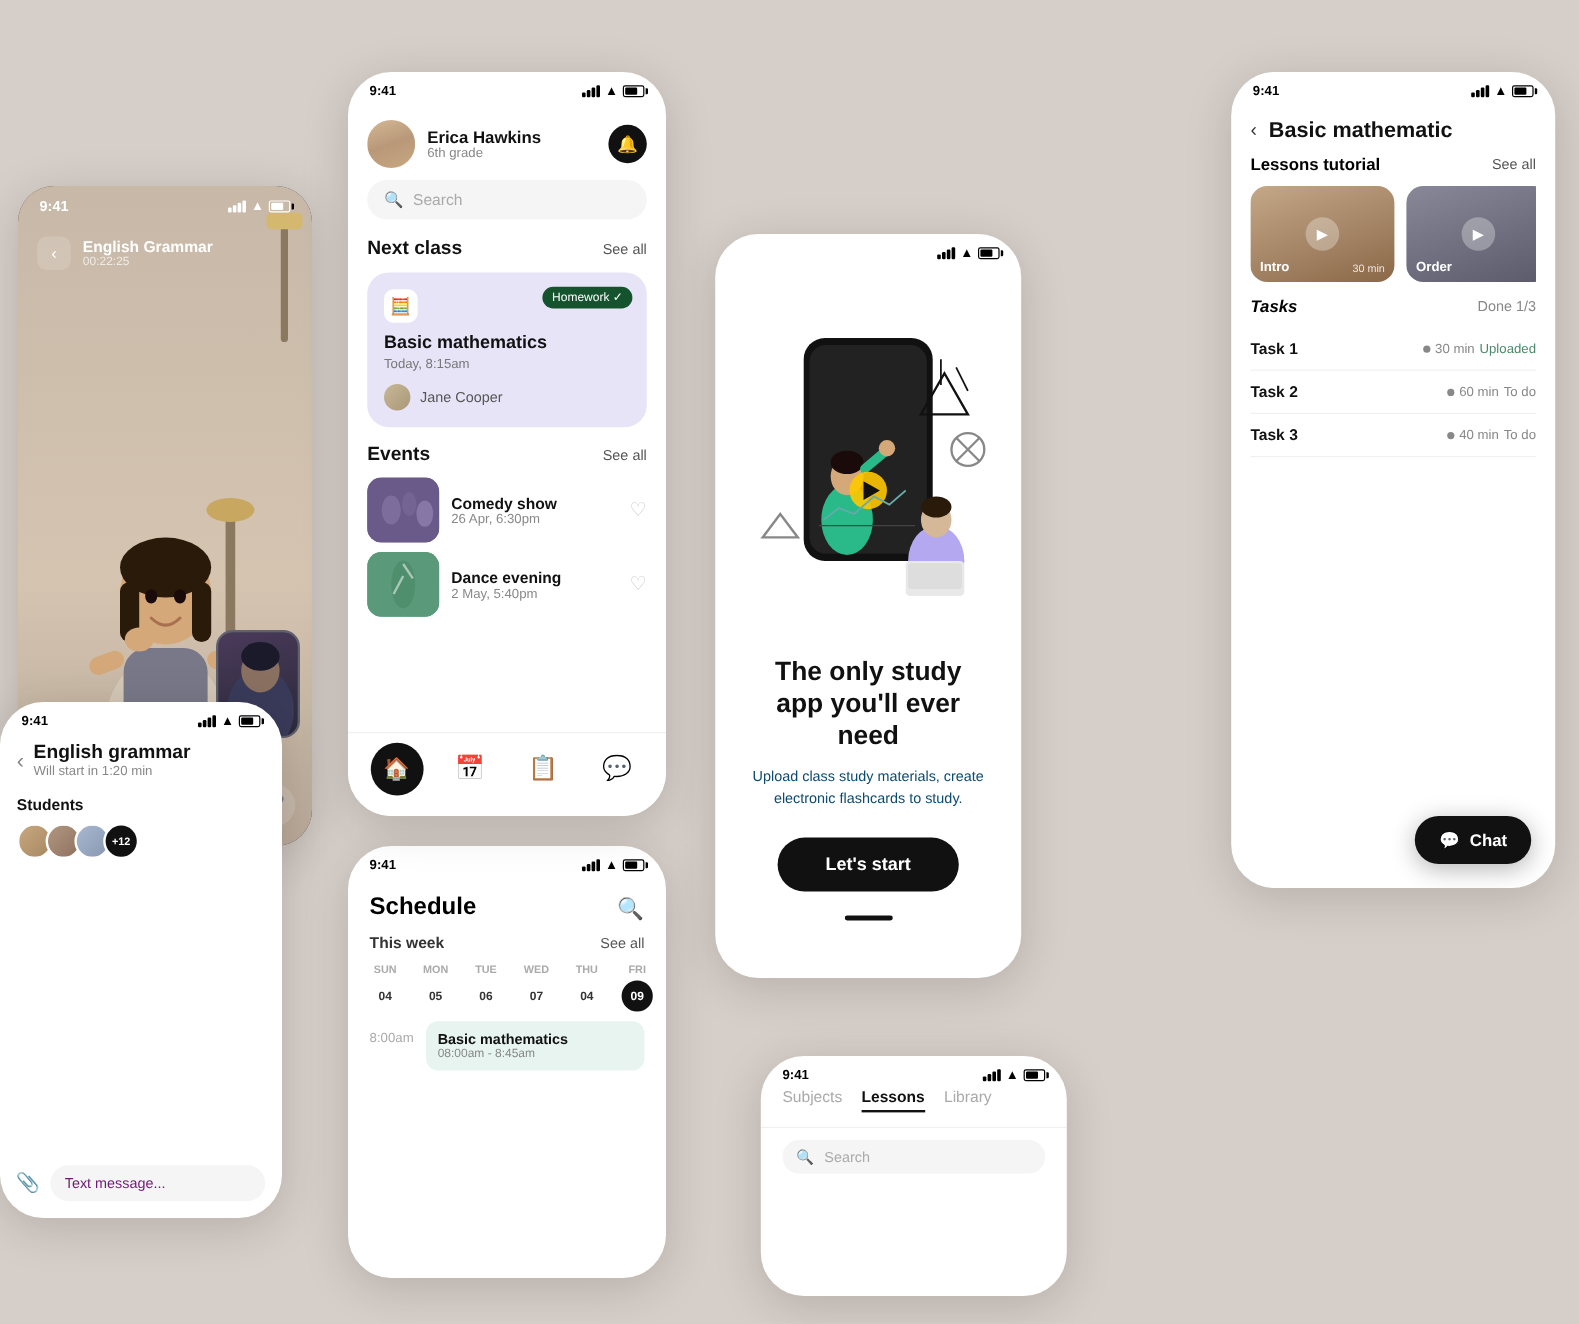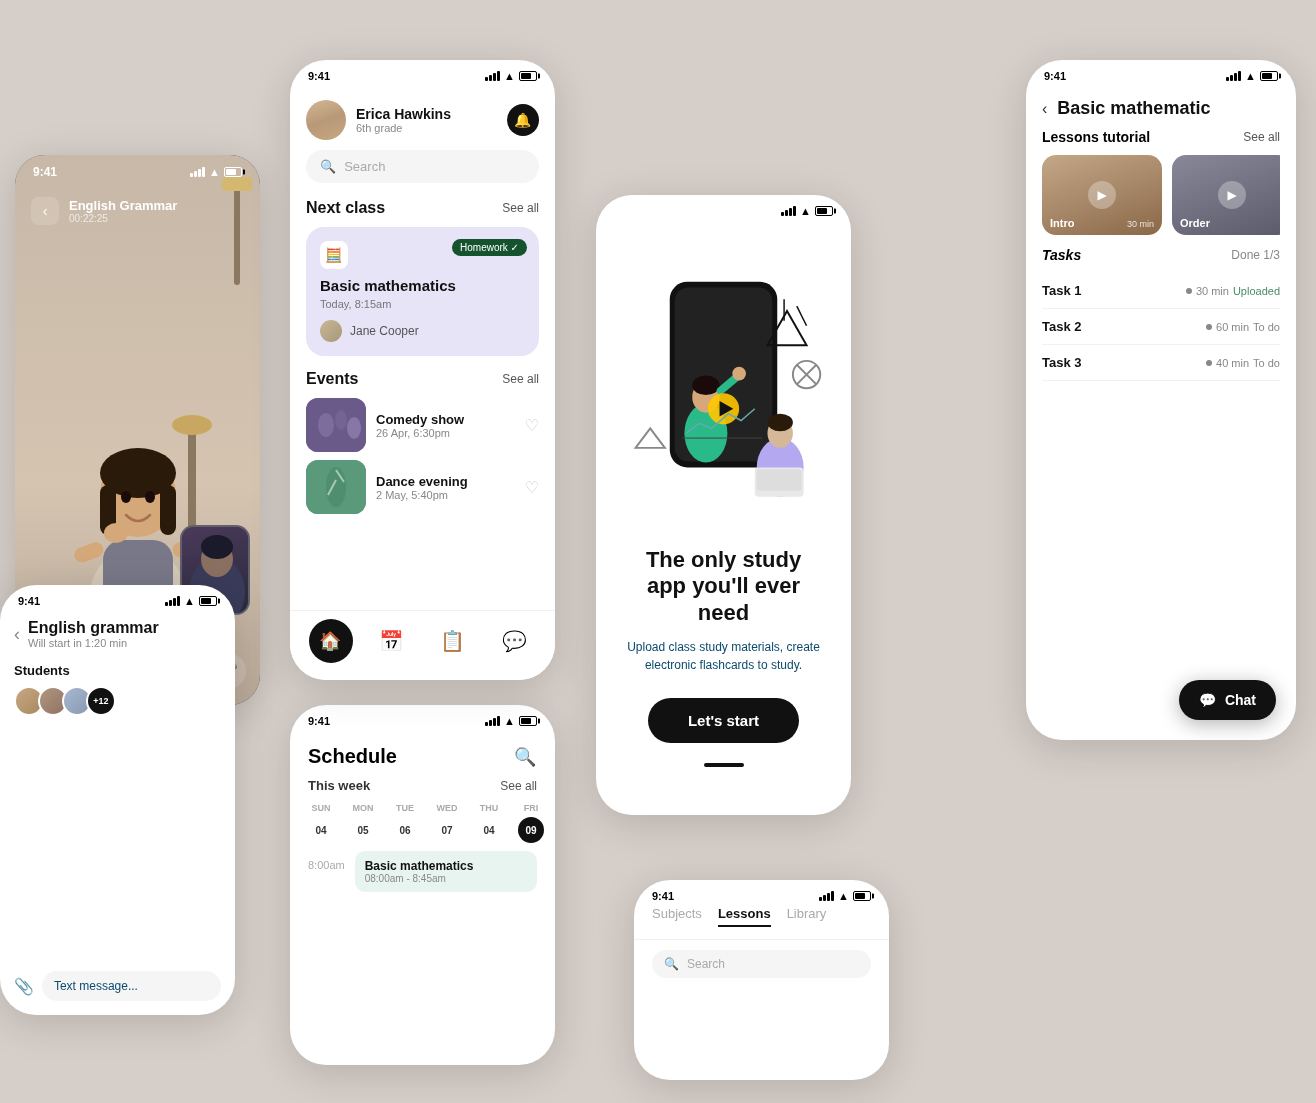--- a/index.html
+++ b/index.html
@@ -456,21 +456,21 @@
       align-items: center;
       gap: 8px;
     }
     .attach-icon { color: #aaa; font-size: 16px; }
     .chat-input {
       flex: 1;
       background: #f5f5f5;
       border-radius: 16px;
       padding: 8px 12px;
       font-size: 12px;
-      color: #0c4a6e;
+      color: #701a75;
     }
 
     
     .phone-detail {
       width: 270px;
       height: 680px;
       right: 20px;
       top: 60px;
       z-index: 3;
     }

